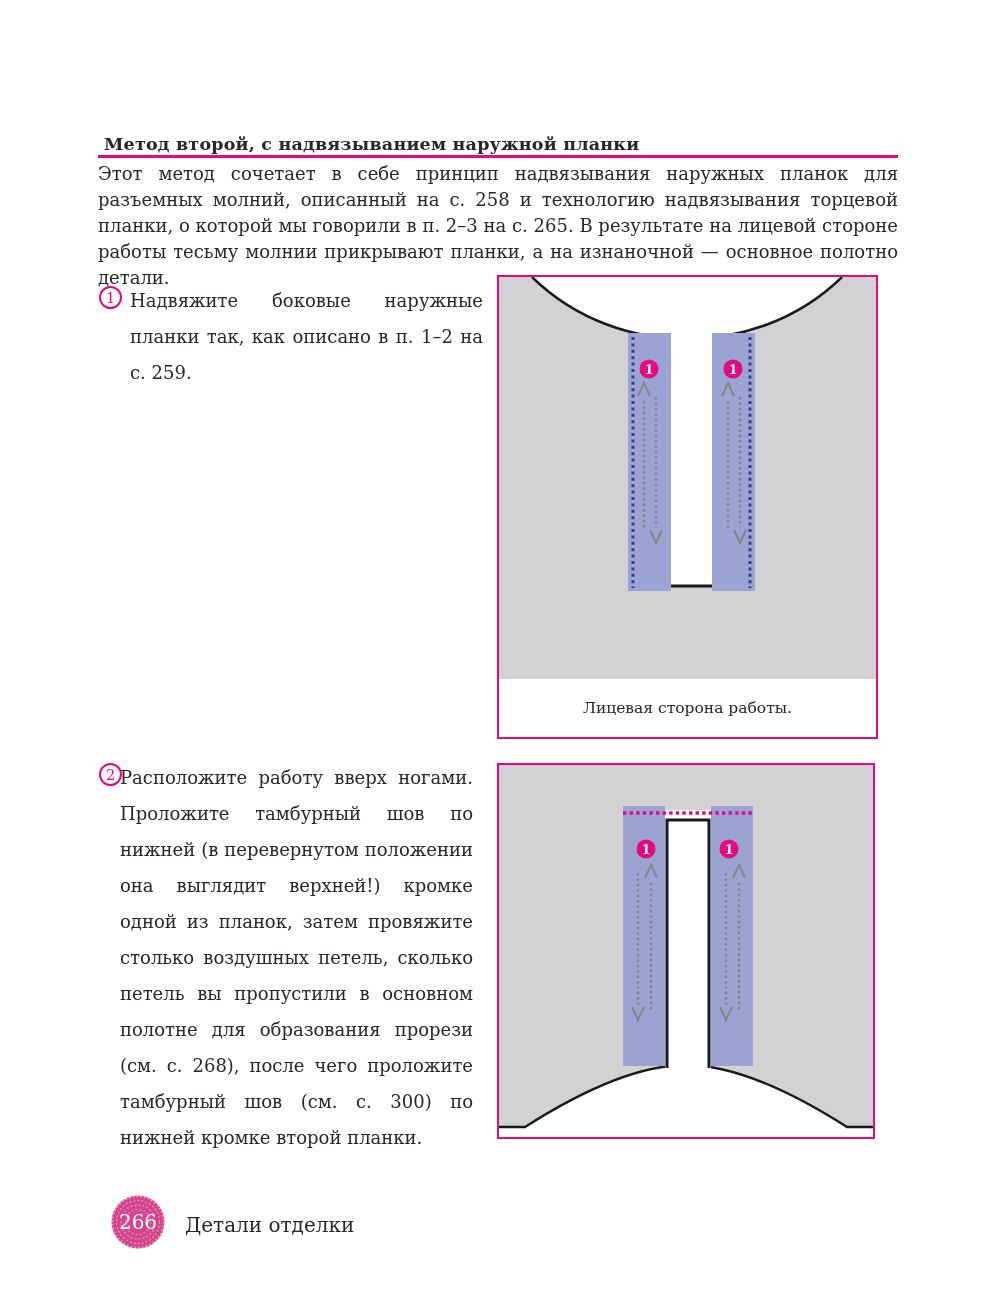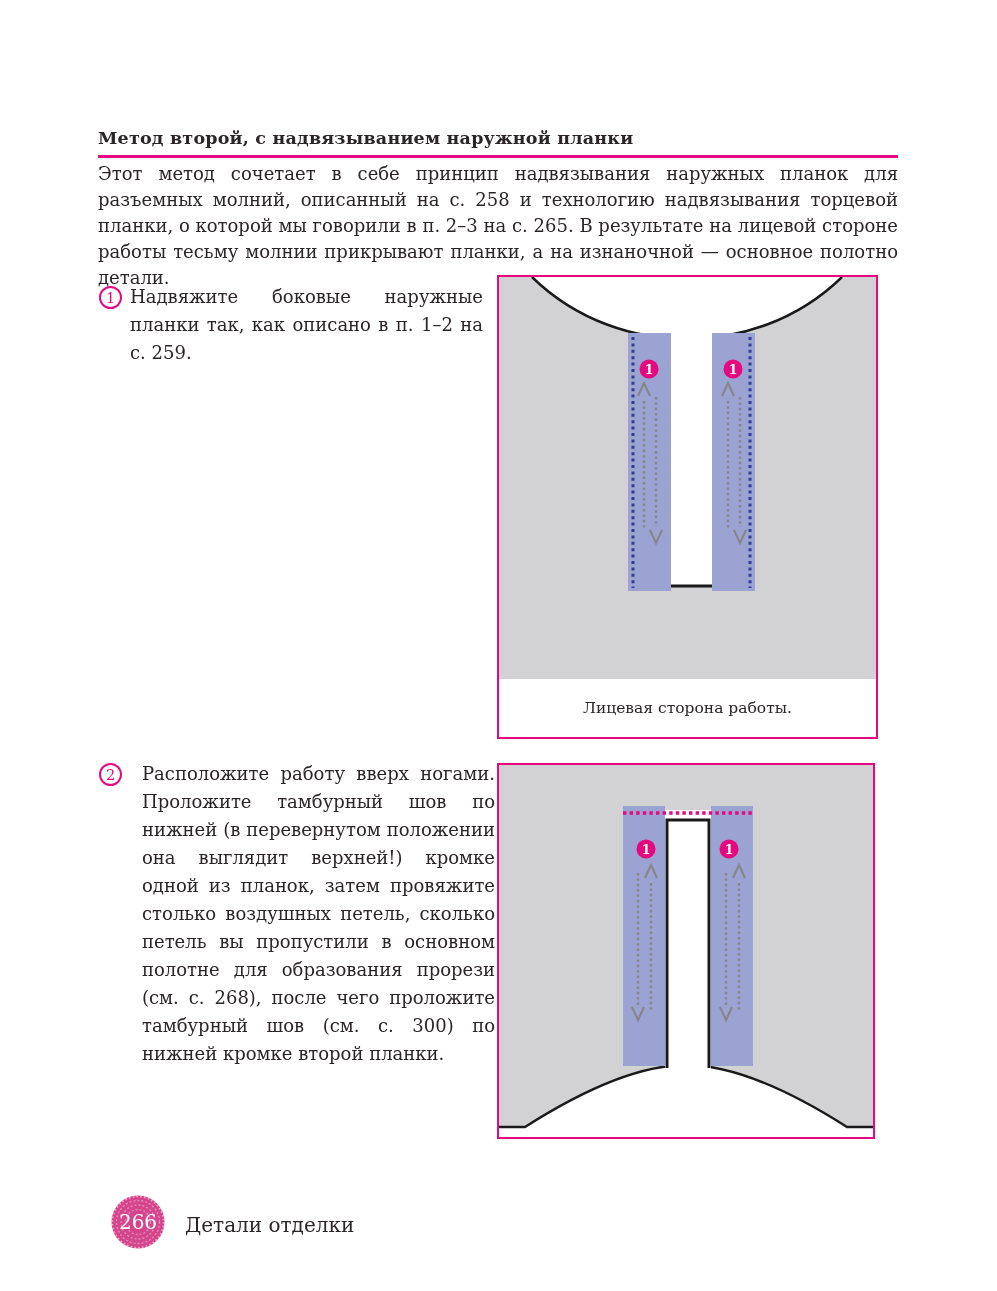--- a/index.html
+++ b/index.html
@@ -1,45 +1,45 @@
 <!DOCTYPE html>
 <html><head>
 <meta charset="utf-8">
 <style>
   html,body { margin:0; padding:0; background:#ffffff; }
   .page {
     position:relative; width:997px; height:1291px; background:#ffffff;
     font-family:"DejaVu Serif", serif; color:#2b2527; overflow:hidden;
   }
   .section-title {
-    position:absolute; left:98px; top:128px; margin:0;
+    position:absolute; left:98px; top:128px; margin:6px;
     font-size:17.5px; font-weight:bold; letter-spacing:0.2px; white-space:nowrap;
   }
   .title-rule {
     position:absolute; left:98px; top:155px; width:800px; height:2.5px;
     background:#e5097f;
   }
   .intro {
     position:absolute; left:98px; top:161px; width:800px; margin:0;
     font-size:18px; line-height:26px; text-align:justify;
   }
   .step-num {
     position:absolute; box-sizing:border-box; width:23px; height:23px;
     border:2px solid #e5097f; border-radius:50%; color:#e5097f;
     font-size:14.5px; display:flex; align-items:center; justify-content:center;
     background:#fff;
   }
   .step-text {
     position:absolute; margin:0; width:353px;
-    font-size:18px; line-height:28px; text-align:justify;
+    font-size:18px; line-height:36px; text-align:justify;
   }
   #step1-num { left:99px; top:286px; }
   #step1-text { left:130px; top:283px; }
   #step2-num { left:99px; top:763px; }
-  #step2-text { left:142px; top:760px; }
+  #step2-text { left:120px; top:760px; }
   figure.diagram { position:absolute; margin:0; border:2px solid #e5097f; background:#d2d2d4; }
   #diagram1 { left:497px; top:275px; width:377px; height:460px; }
   #diagram2 { left:497px; top:763px; width:374px; height:372px; }
   figure.diagram svg { display:block; }
   .caption {
     position:absolute; left:0; right:0; bottom:0; height:58px;
     display:flex; align-items:center; justify-content:center;
     font-size:15.5px; color:#2b2527;
   }
   .footer-label {

